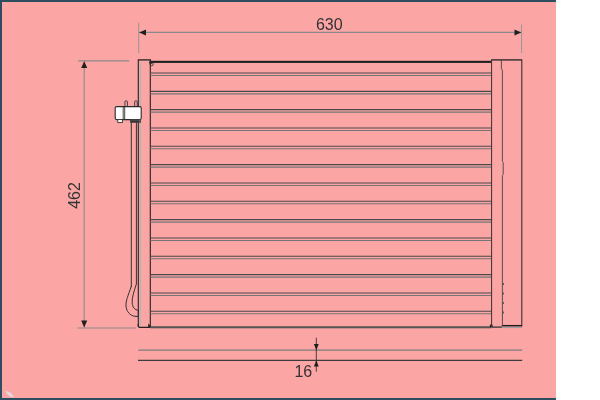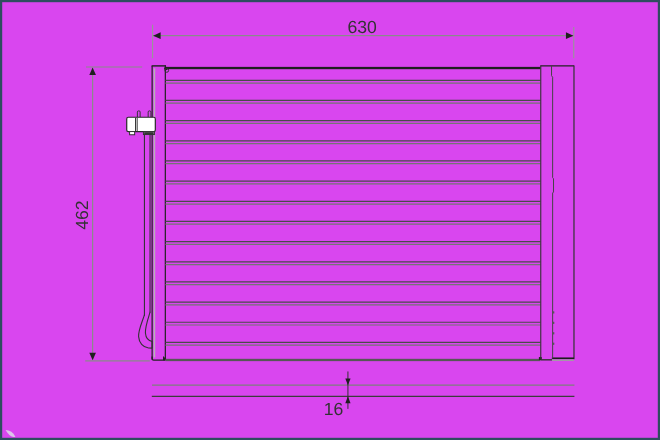--- a/index.html
+++ b/index.html
@@ -1,16 +1,16 @@
 <!DOCTYPE html>
 <html><head>
 <meta charset="utf-8">
 <style>
 html,body{margin:0;padding:0;background:#fff;}
-#page{position:relative;width:600px;height:400px;overflow:hidden;background:#d946ef;}
+#page{position:relative;width:556px;height:400px;overflow:hidden;background:#fca5a5;}
 svg{position:absolute;top:0;left:0;}
 text{font-family:"Liberation Sans",sans-serif;fill:#333;}
 </style>
 </head>
 <body>
 <div id="page">
 <svg width="600" height="400" viewBox="0 0 600 400">
 
   <rect x="1" y="1" width="598" height="398" fill="none" stroke="#2e4d60" stroke-width="2"></rect>
 

